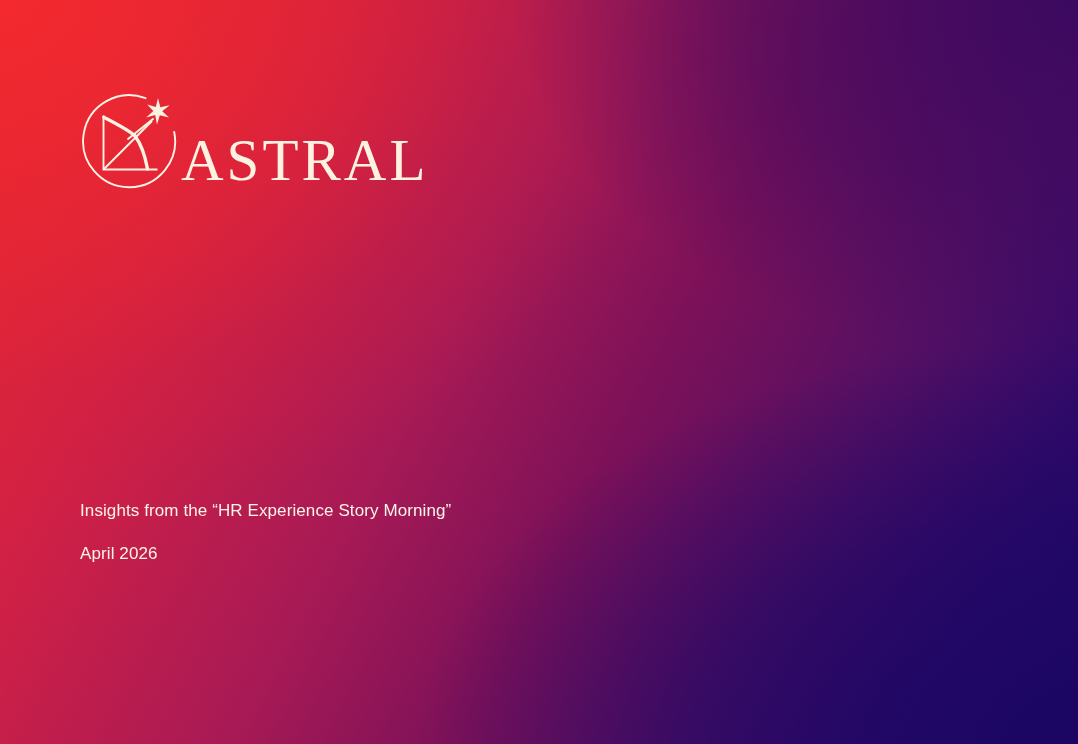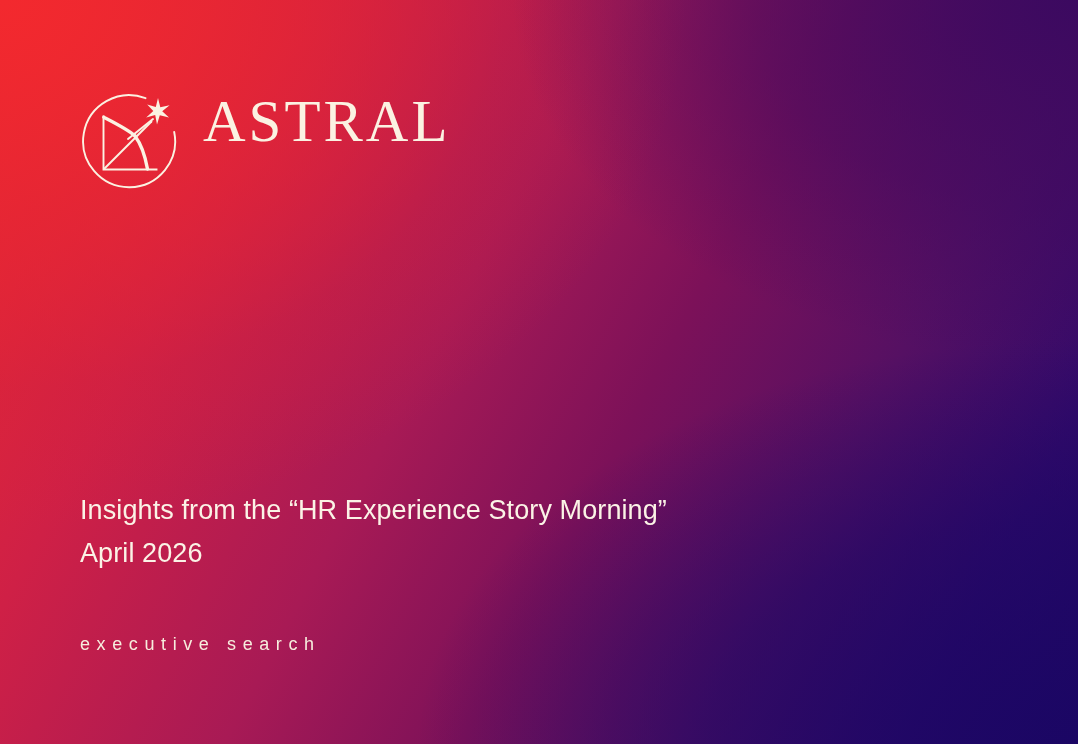--- a/index.html
+++ b/index.html
@@ -19,22 +19,21 @@
       radial-gradient(ellipse 85% 95% at 0% 0%, rgba(243, 41, 46, 1) 0%, rgba(232, 38, 50, 0.72) 30%, rgba(214, 34, 58, 0.28) 55%, rgba(200, 32, 62, 0) 75%),
       linear-gradient(118deg, #ee2a30 0%, #cf2046 22%, #a81a55 42%, #7c1159 58%, #551063 74%, #330a6a 88%, #230866 100%);
   }
 
   
   .logo-row {
     position: absolute;
     left: 79px;
     top: 92px;
     display: flex;
-    align-items: flex-start;
-    gap: 22px;
+    align-items: flex-end;
   }
   .logo-mark {
     width: 102px;
     height: 102px;
     flex: 0 0 auto;
     display: block;
   }
   .wordmark {
     font-family: "Liberation Serif", serif;
     font-size: 59px;
@@ -58,21 +57,21 @@
     color: #fcf4e6;
     white-space: pre-line;
   }
 
   
   .subtitle {
     position: absolute;
     left: 80px;
     top: 489px;
     width: 860px;
-    font-size: 27px;
+    font-size: 17px;
     line-height: 43px;
     letter-spacing: 0.1px;
     color: #fbf3e6;
     white-space: pre-line;
     font-weight: 400;
   }
 
   
   .tagline {
     position: absolute;
@@ -110,15 +109,14 @@
                L 81.3 15.3 L 90.6 13.2 L 83.2 19.2 L 90.0 25.6 L 80.8 23.2
                L 78.0 32.4 L 76.2 22.9 L 67.2 25.6 L 74.3 19.0 L 68.2 12.6 L 76.8 15.0 Z" fill="#fbf2e2"></path>
     </svg>
     <div class="wordmark">ASTRAL</div>
   </div>
 
 
   <div class="subtitle">Insights from the “HR Experience Story Morning”
 April 2026</div>
 
-  <div class="tagline">executive search</div>
 
 </div>
 
 </body></html>

